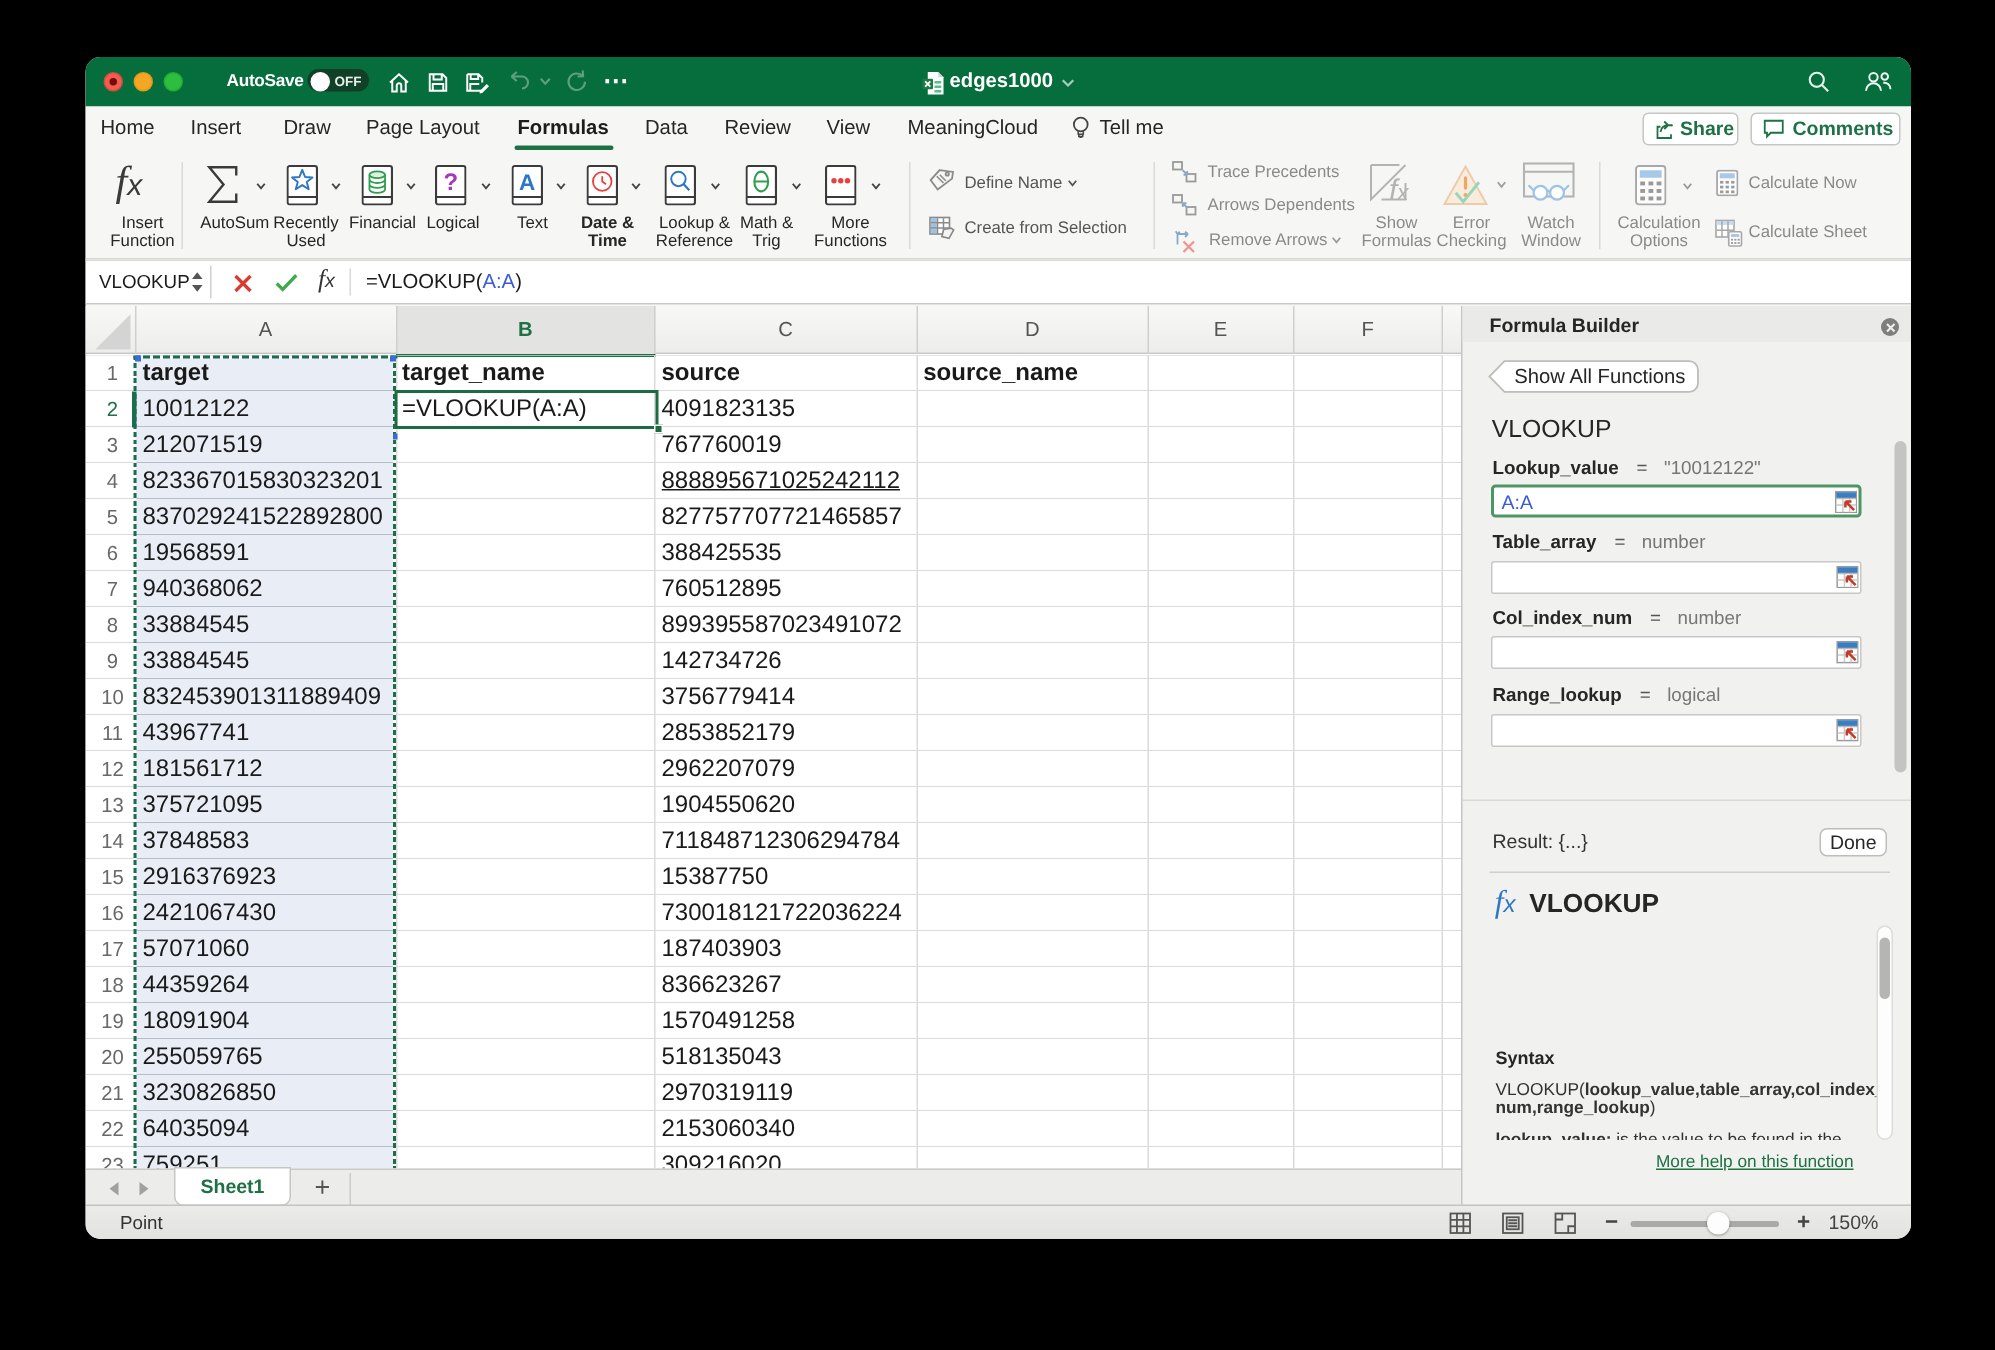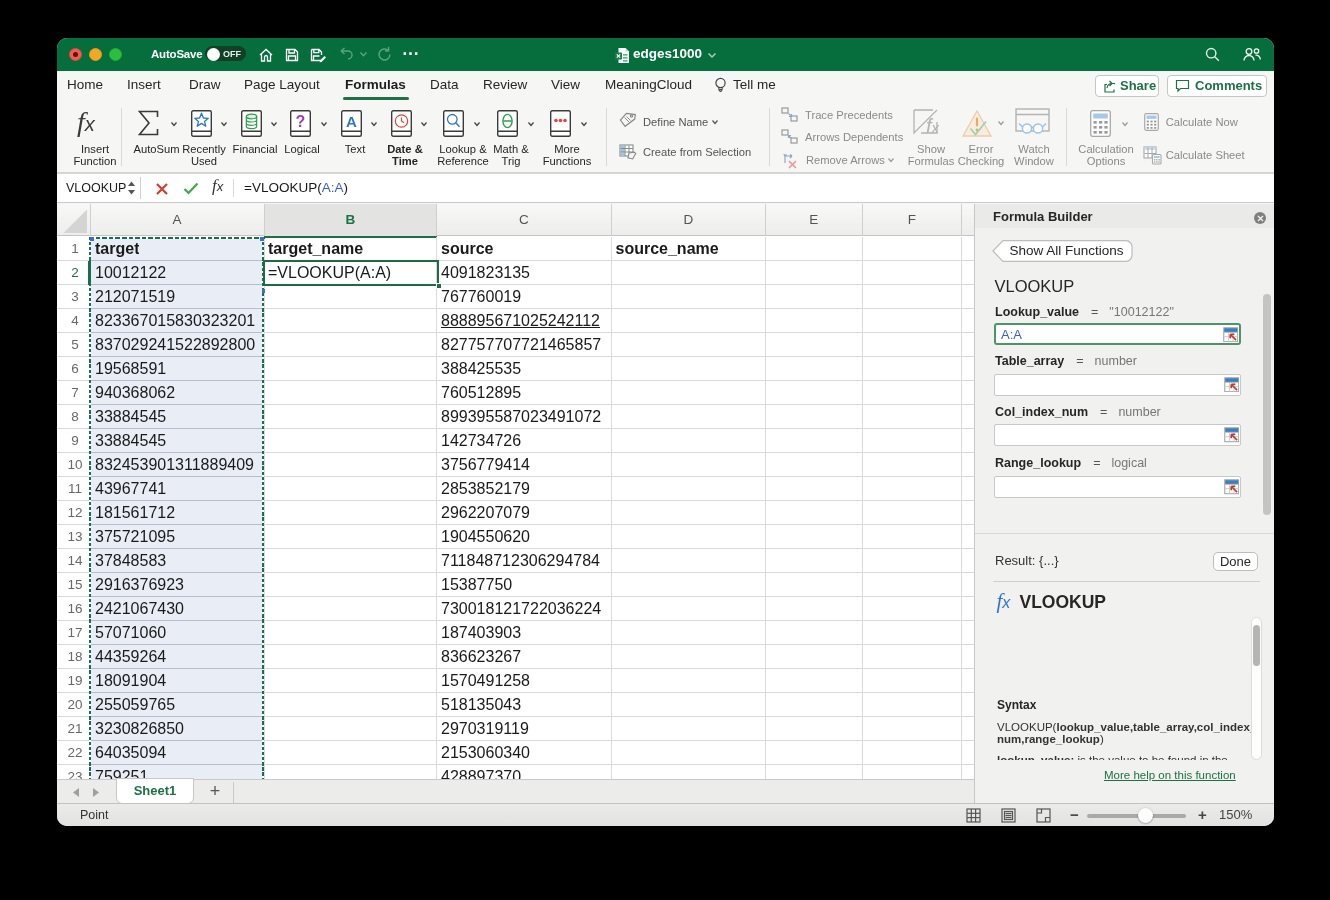--- a/index.html
+++ b/index.html
@@ -508,21 +508,21 @@
       <div class="cell" style="left:384px;top:288px;">1904550620</div>
       <div class="cell" style="left:384px;top:312px;">711848712306294784</div>
       <div class="cell" style="left:384px;top:336px;">15387750</div>
       <div class="cell" style="left:384px;top:360px;">730018121722036224</div>
       <div class="cell" style="left:384px;top:384px;">187403903</div>
       <div class="cell" style="left:384px;top:408px;">836623267</div>
       <div class="cell" style="left:384px;top:432px;">1570491258</div>
       <div class="cell" style="left:384px;top:456px;">518135043</div>
       <div class="cell" style="left:384px;top:480px;">2970319119</div>
       <div class="cell" style="left:384px;top:504px;">2153060340</div>
-      <div class="cell" style="left:384px;top:528px;">428897370</div>
+      <div class="cell" style="left:384px;top:528px;">309216020</div>
 
       <div class="cell" style="left:558.5px;top:0;font-weight:bold;">source_name</div>
 
       <div class="abs" style="left:206px;top:23px;width:176px;height:26px;border:2px solid #1e6b41;background:transparent;"></div>
       <div class="abs" style="left:378.5px;top:46px;width:6px;height:6px;background:#1e6b41;border:1px solid #fff;"></div>
     </div>
   </div>
   <div id="panel">
     <div class="abs" style="left:0;top:0;width:300px;height:24px;background:#eaeae8;"></div>
     <div class="abs" style="left:18.5px;top:0;height:26px;line-height:26px;font-size:13px;font-weight:bold;color:#262626;">Formula Builder</div>

